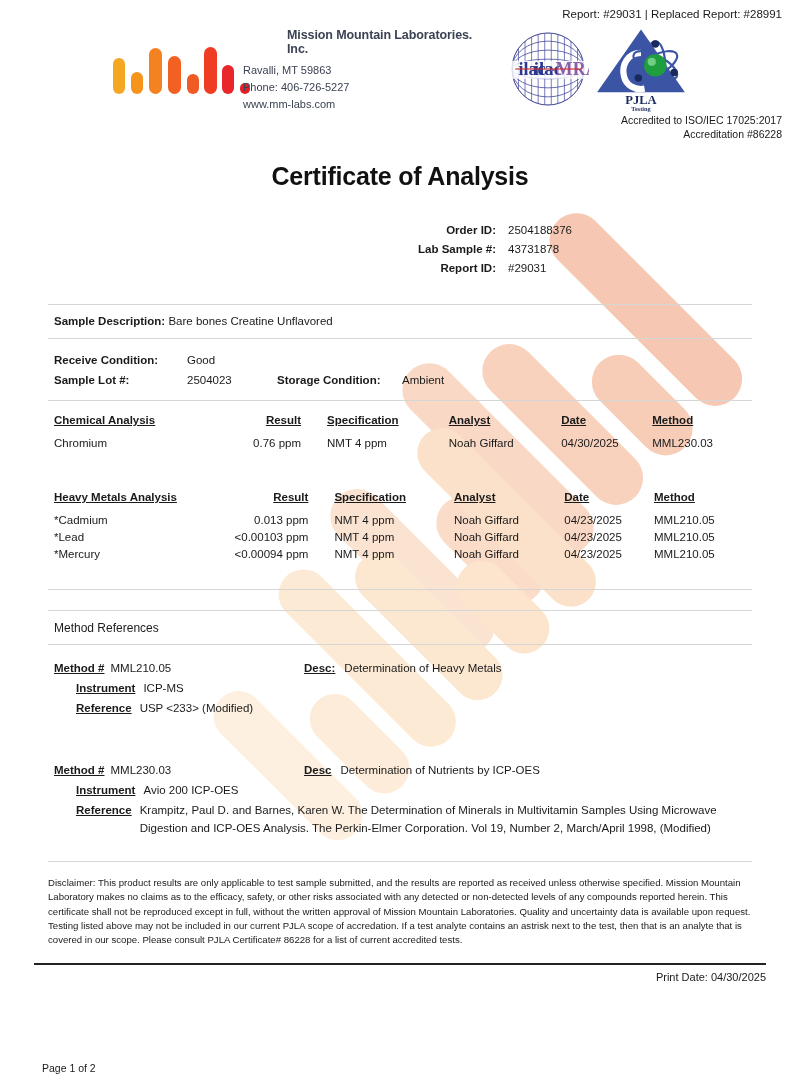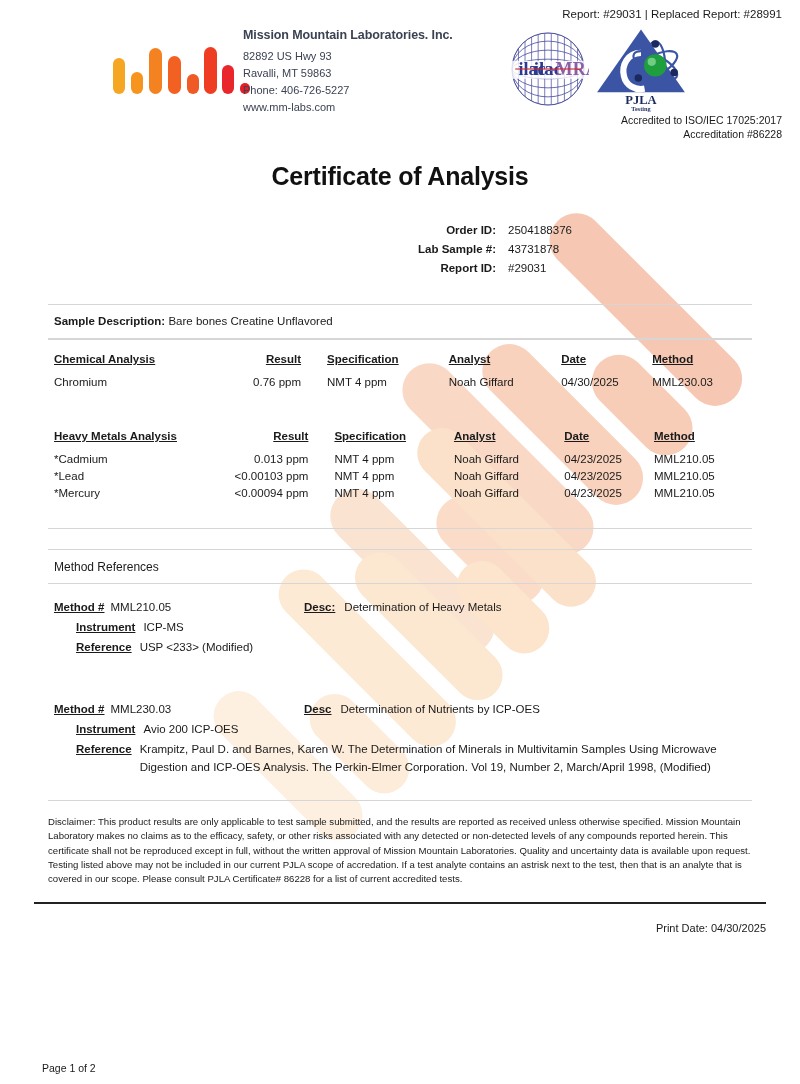--- a/index.html
+++ b/index.html
@@ -62,20 +62,21 @@
     left: 243px;
     top: 28px;
     width: 230px;
   }
   .company-name {
     font-size: 12.5px;
     font-weight: bold;
     color: #3b4252;
     letter-spacing: -0.1px;
     margin-bottom: 6px;
+    margin-left: 44px;
   }
   .company-line {
     font-size: 11px;
     color: #3b4252;
     line-height: 17px;
   }
 
   .report-line {
     position: absolute;
     right: 18px;
@@ -195,21 +196,21 @@
     line-height: 14.3px;
     color: #1a1a1a;
     text-align: left;
   }
 
   
   .footer-rule-top { height: 2px; background: #222; margin: 16px 34px 0 34px; }
   .print-date {
     text-align: right;
     font-size: 11px;
-    padding: 18px 34px 0 34px;
+    padding: 6px 34px 0 34px;
   }
   .page-num {
     position: absolute;
     left: 42px;
     top: 1062px;
     font-size: 10.5px;
   }
 </style>
 </head>
 <body>
@@ -243,21 +244,20 @@
       <div class="logo-bar" style="left:36px;  width:13px; height:46px; background:#f58220;"></div>
       <div class="logo-bar" style="left:55px;  width:13px; height:38px; background:#f26122;"></div>
       <div class="logo-bar" style="left:74px;  width:12px; height:20px; background:#f05a24;"></div>
       <div class="logo-bar" style="left:91px;  width:13px; height:47px; background:#ee3d23;"></div>
       <div class="logo-bar" style="left:109px; width:12px; height:29px; background:#e8262b;"></div>
       <div class="logo-bar" style="left:127px; width:10px; height:11px; background:#e31e26;"></div>
     </div>
 
     <div class="company-block">
       <div class="company-name">Mission Mountain Laboratories. Inc.</div>
-      <div class="company-line">82892 US Hwy 93</div>
       <div class="company-line">Ravalli, MT 59863</div>
       <div class="company-line">Phone: 406-726-5227</div>
       <div class="company-line">www.mm-labs.com</div>
     </div>
 
     <div class="report-line">Report: #29031  |  Replaced Report: #28991</div>
 
     <div class="accred-logos">
 
       <svg class="ilac-logo" viewBox="0 0 100 100">
@@ -339,20 +339,34 @@
 
   <div class="hr"></div>
   <div class="section">
     <div class="sample-desc">
       <b>Sample Description:</b>
       <span>Bare bones Creatine Unflavored</span>
     </div>
   </div>
   <div class="hr"></div>
 
+  <div class="section">
+    <div class="cond-block">
+      <div class="cond-row">
+        <div class="cond-label">Receive Condition:</div>
+        <div class="cond-val">Good</div>
+      </div>
+      <div class="cond-row">
+        <div class="cond-label">Sample Lot #:</div>
+        <div class="cond-val">2504023</div>
+        <div class="cond-label2">Storage Condition:</div>
+        <div>Ambient</div>
+      </div>
+    </div>
+  </div>
   <div class="hr"></div>
 
   <div class="section">
     <table class="atable">
       <thead>
         <tr>
           <th class="col-name">Chemical Analysis</th>
           <th class="col-res th-res">Result</th>
           <th class="col-spec">Specification</th>
           <th class="col-anal">Analyst</th>

